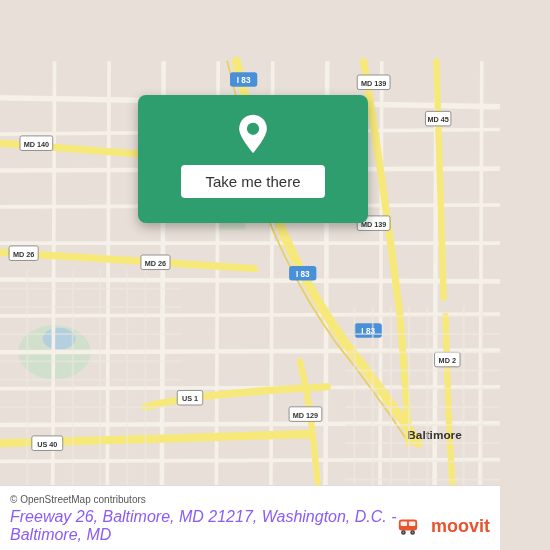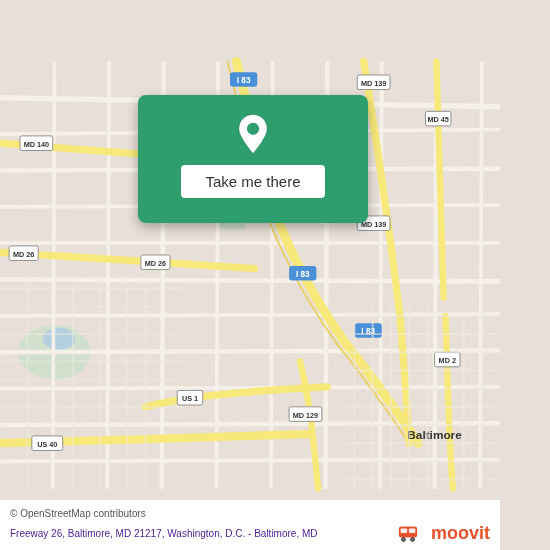--- a/index.html
+++ b/index.html
@@ -75,23 +75,24 @@
       margin-bottom: 3px;
     }
 
     .address-row {
       display: flex;
       align-items: center;
       justify-content: space-between;
     }
 
     .address-text {
-      font-size: 10px;
-      color: #4c1d95;
+      font-size: 16px;
+      color: #8b5cf6;
       flex: 1;
+      font-style: italic;
     }
 
     .moovit-logo {
       display: flex;
       align-items: center;
       gap: 12px;
     }
 
     .moovit-text {
       font-size: 18px;

